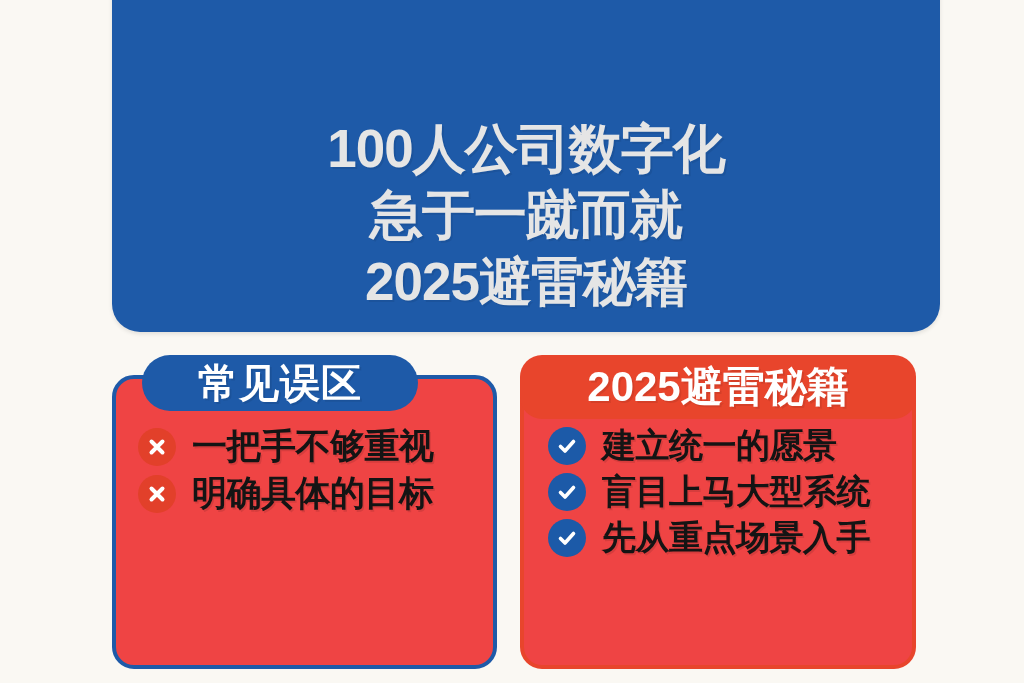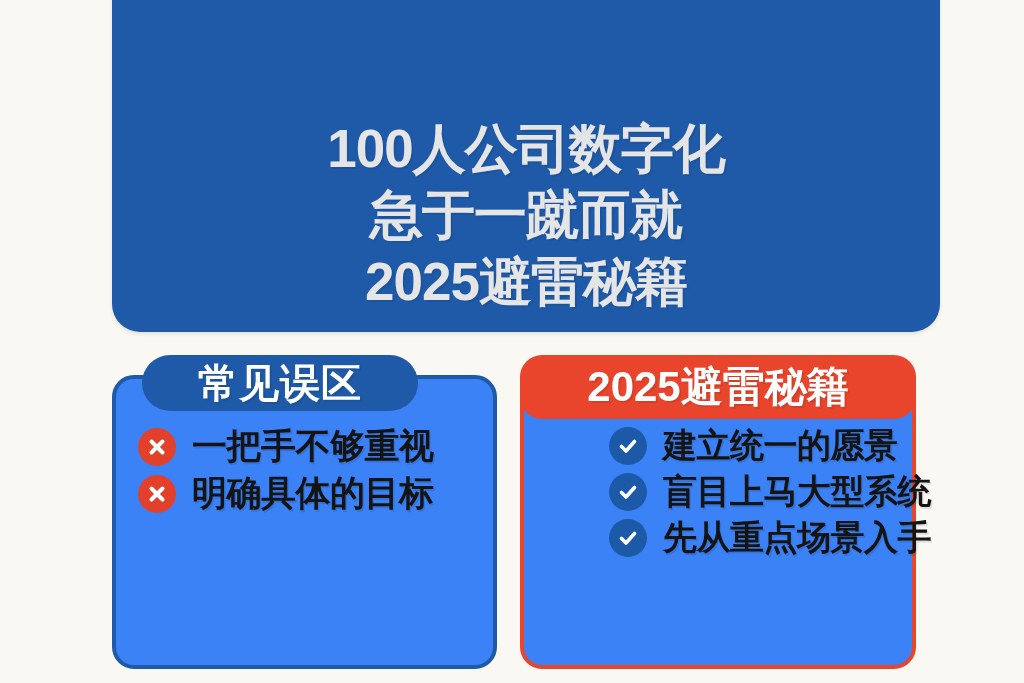--- a/index.html
+++ b/index.html
@@ -52,21 +52,21 @@
     left: 0;
     top: 352px;
     width: 1024px;
     height: 331px;
   }
 
   .card {
     position: absolute;
     top: 23px;
     box-sizing: border-box;
-    background: #3b82f6;
+    background: #ef4444;
     border-style: solid;
     border-width: 4px;
     border-radius: 22px;
     padding: 44px 0 18px 0;
   }
   .card.left {
     left: 112px;
     width: 385px;
     height: 294px;
     border-color: #1e5aa8;
@@ -139,21 +139,21 @@
   .item-icon.check { background: #1c5aa8; }
   .item-icon svg { display: block; }
   .item-label {
     font-size: 35px;
     font-weight: 900;
     color: #141414;
     white-space: nowrap;
     letter-spacing: -0.5px;
     text-shadow: 1.5px 1.5px 0 rgba(0,0,0,0.10);
   }
-  .card.right .item { padding-left: 40px; margin-left: 45px; }
+  .card.right .item { padding-left: 24px; }
   .card.right .item-label { font-size: 34px; }
 </style>
 </head>
 <body>
 
 <div class="title-banner">
   <div class="title-line l1">100人公司数字化</div>
   <div class="title-line l2">急于一蹴而就</div>
   <div class="title-line l3">2025避雷秘籍</div>
 </div>

